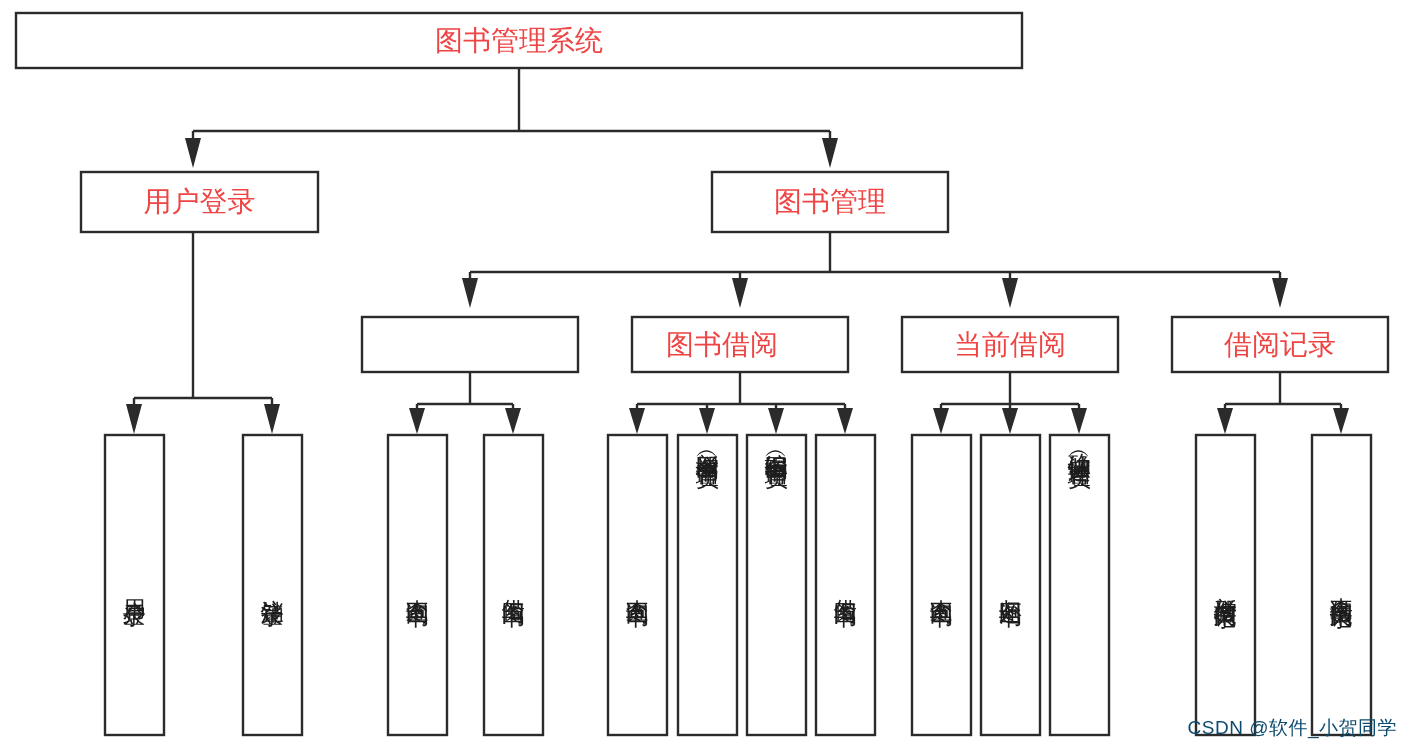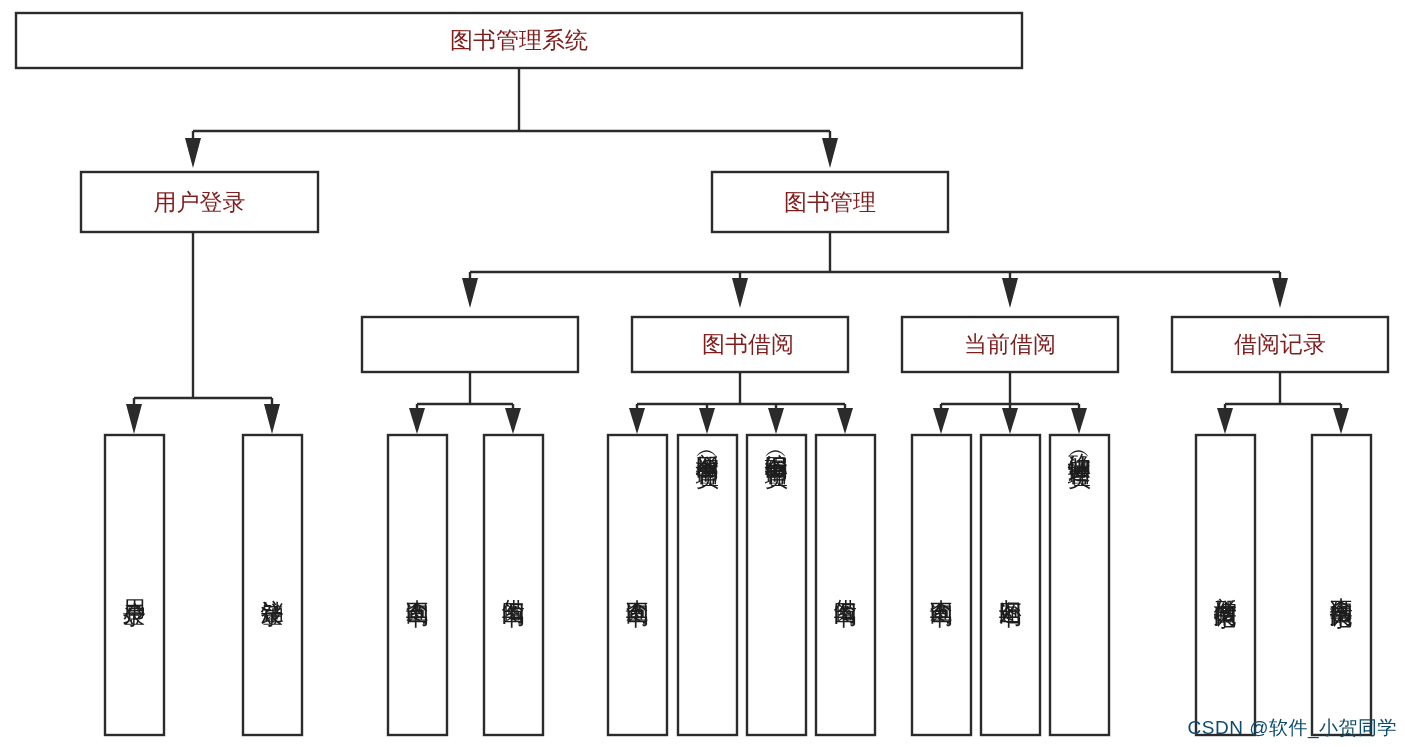--- a/index.html
+++ b/index.html
@@ -61,22 +61,22 @@
   }
   .hlabel-host {
     position: absolute;
     display: flex;
     align-items: center;
     justify-content: center;
     pointer-events: none;
   }
   .hlabel-text {
     font-family: "Liberation Sans", "DejaVu Sans", sans-serif;
-    font-size: 23px;
-    color: #7f1d1d;
+    font-size: 28px;
+    color: #ef4444;
     white-space: nowrap;
   }
   #watermark {
     position: absolute;
     right: 8px;
     bottom: 6px;
     font-family: "Liberation Sans", "DejaVu Sans", sans-serif;
     font-size: 19px;
     color: #0c4a6e;
     white-space: nowrap;
@@ -202,21 +202,21 @@
     <span class="hlabel-text">图书管理系统</span>
   </div>
 
   <div class="hlabel-host" style="left:81px; top:172px; width:237px; height:60px;">
     <span class="hlabel-text">用户登录</span>
   </div>
   <div class="hlabel-host" style="left:712px; top:172px; width:236px; height:60px;">
     <span class="hlabel-text">图书管理</span>
   </div>
 
-  <div class="hlabel-host" style="left:640px; top:317px; width:216px; height:55px;">
+  <div class="hlabel-host" style="left:614px; top:317px; width:216px; height:55px;">
     <span class="hlabel-text">图书借阅</span>
   </div>
   <div class="hlabel-host" style="left:1172px; top:317px; width:216px; height:55px;">
     <span class="hlabel-text">借阅记录</span>
   </div>
   <div class="hlabel-host" style="left:902px; top:317px; width:216px; height:55px;">
     <span class="hlabel-text">当前借阅</span>
   </div>
 
   <div class="vlabel-host" style="left:105px; top:435px; width:59px; height:300px;">

